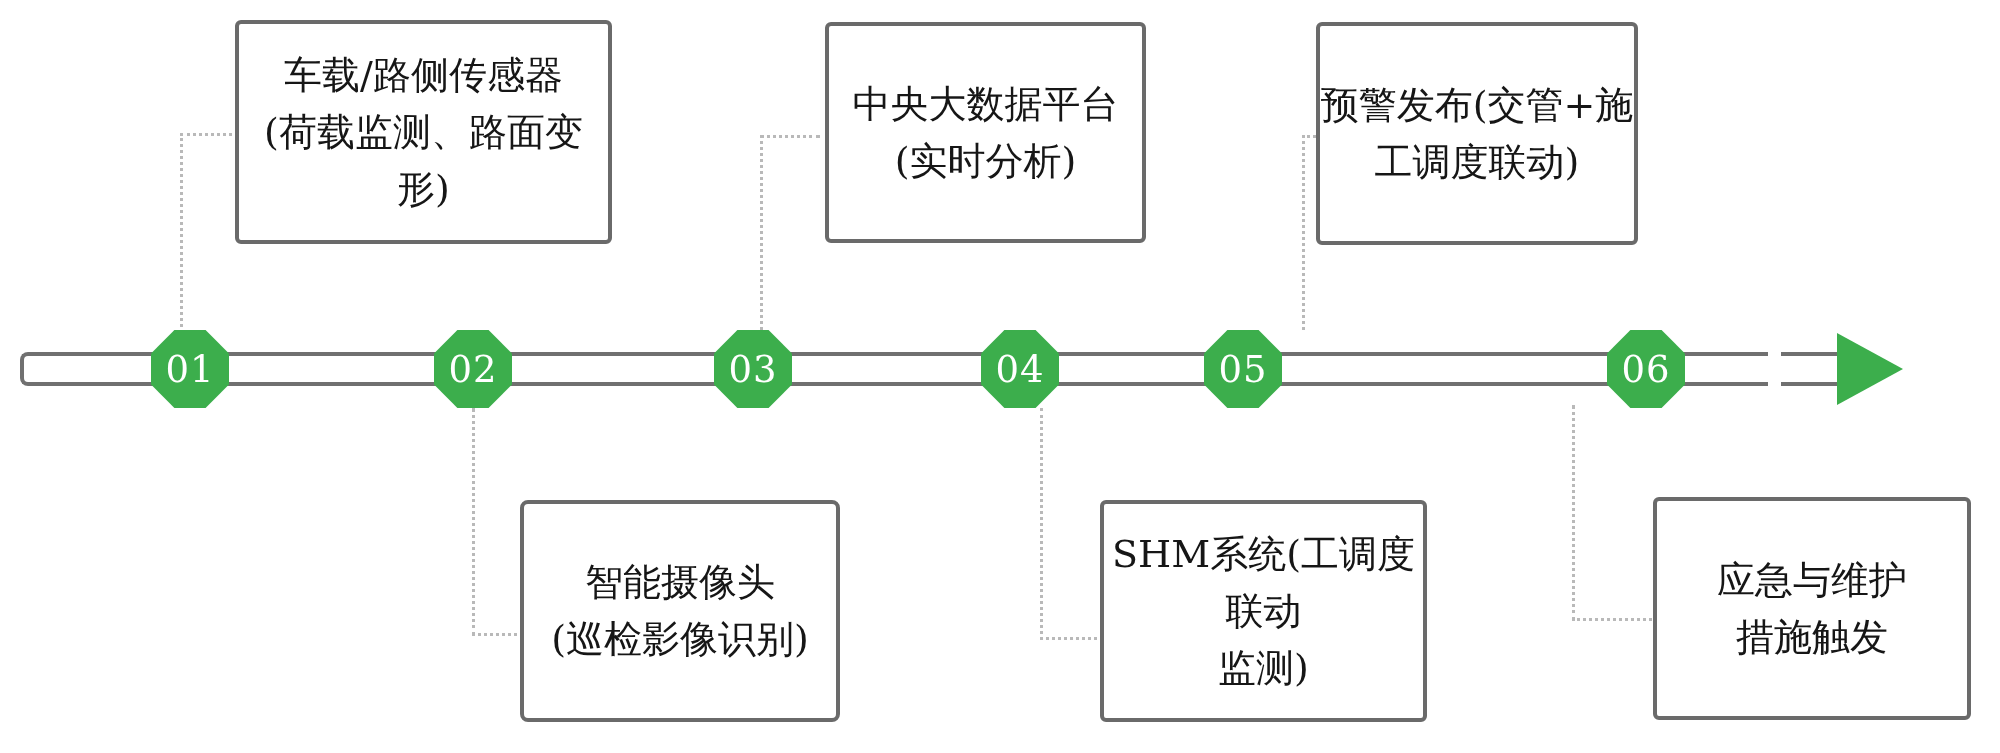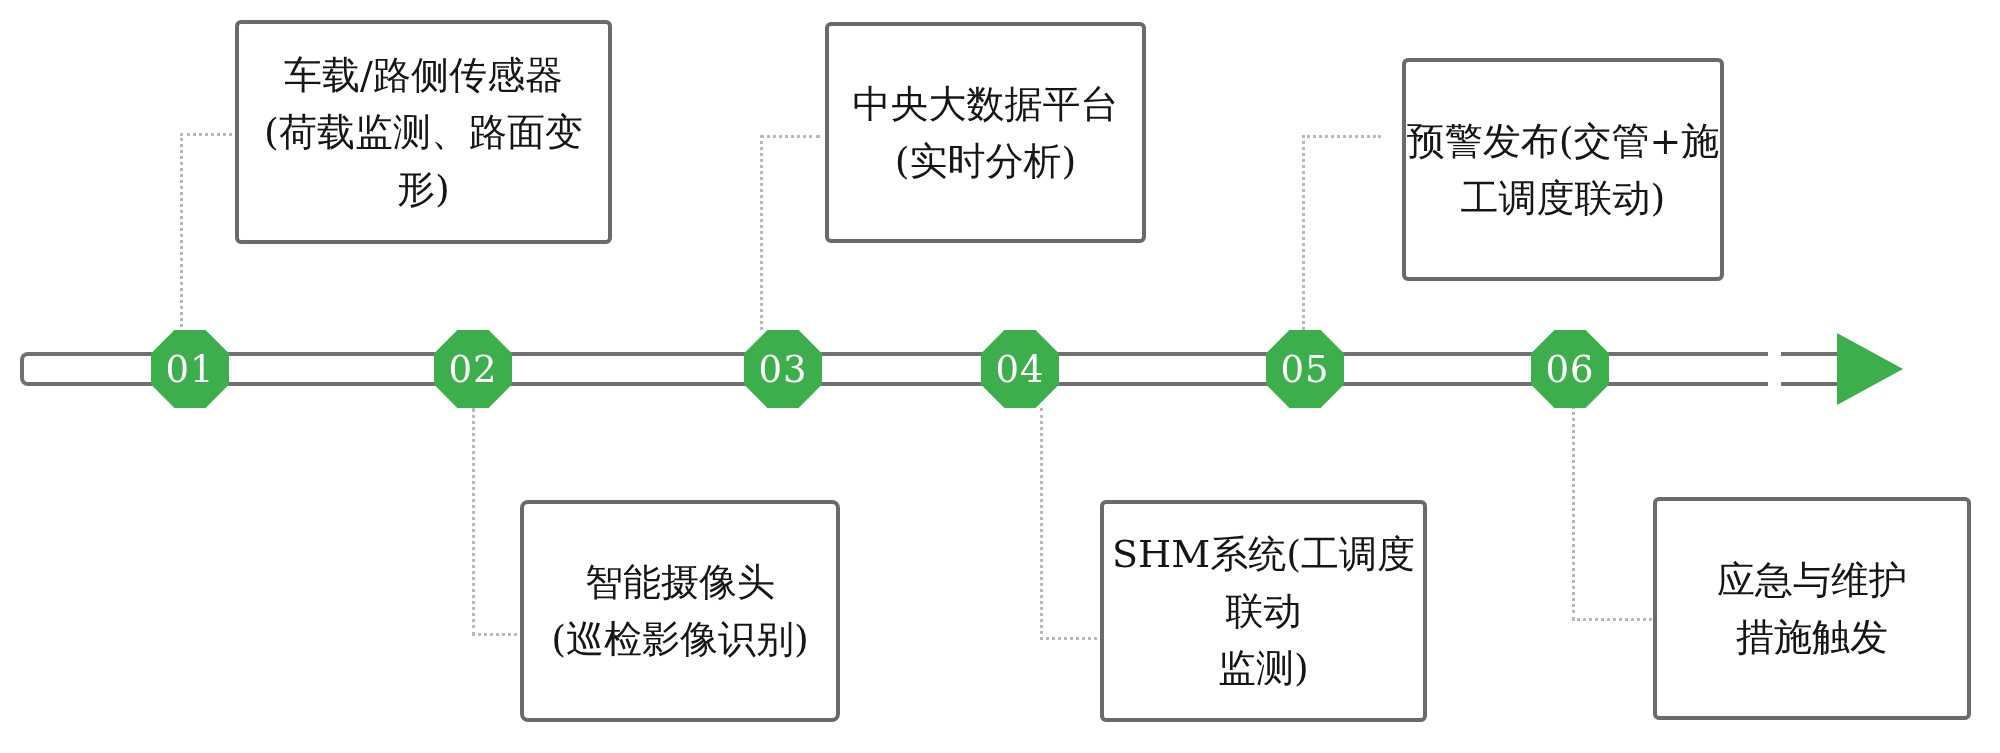--- a/index.html
+++ b/index.html
@@ -37,24 +37,24 @@
     clip-path: polygon(30% 0, 70% 0, 100% 30%, 100% 70%, 70% 100%, 30% 100%, 0 70%, 0 30%);
     display: flex; align-items: center; justify-content: center;
     z-index: 3;
   }
   .node span {
     color: #ffffff; font-size: 37px; letter-spacing: 1px;
     font-family: "DejaVu Serif", "Liberation Serif", serif;
   }
   .node-1 { left: 151px; }
   .node-2 { left: 434px; }
-  .node-3 { left: 714px; margin-left: 30px; }
+  .node-3 { left: 714px; }
   .node-4 { left: 981px; }
-  .node-5 { left: 1266px; justify-content: center; }
-  .node-6 { left: 1531px; }
+  .node-5 { left: 1204px; justify-content: center; }
+  .node-6 { left: 1607px; }
 
   
   .conn { z-index: 1; }
   .conn-up   { border-left: 3px dotted #b9b9b9; border-top: 3px dotted #b9b9b9; }
   .conn-down { border-left: 3px dotted #b9b9b9; border-bottom: 3px dotted #b9b9b9; }
   .conn-1 { left: 180px;  top: 133px; width: 55px; height: 197px; }
   .conn-3 { left: 760px;  top: 135px; width: 57px; height: 192px; }
   .conn-5 { left: 1302px; top: 135px; width: 76px; height: 192px; }
   .conn-2 { left: 472px;  top: 408px; width: 48px; height: 225px; }
   .conn-4 { left: 1040px; top: 408px; width: 60px; height: 229px; }
@@ -66,21 +66,21 @@
     border: 4px solid #6a6a6a; border-radius: 6px;
     display: flex; flex-direction: column;
     align-items: center; justify-content: center;
     text-align: center; z-index: 2;
     font-size: 38px; line-height: 1.5;
   }
   .box-1 { left: 235px;  top: 20px;  width: 369px; height: 216px; }
   .box-2 { left: 520px;  top: 500px; width: 312px; height: 214px; border-radius: 8px; }
   .box-3 { left: 817px;  top: 22px;  width: 313px; height: 213px; margin-left: 8px; }
   .box-4 { left: 1100px; top: 500px; width: 319px; height: 214px; }
-  .box-5 { left: 1402px; top: 22px;  width: 314px; height: 215px; margin-top: 36px; }
+  .box-5 { left: 1316px; top: 22px;  width: 314px; height: 215px; }
   .box-6 { left: 1653px; top: 497px; width: 310px; height: 215px; }
 </style>
 </head>
 <body>
 
 <div class="abs bar-main"></div>
 <div class="abs bar-seg2"></div>
 <div class="abs arrow-head"></div>
 
 <div class="abs conn conn-up conn-1"></div>

